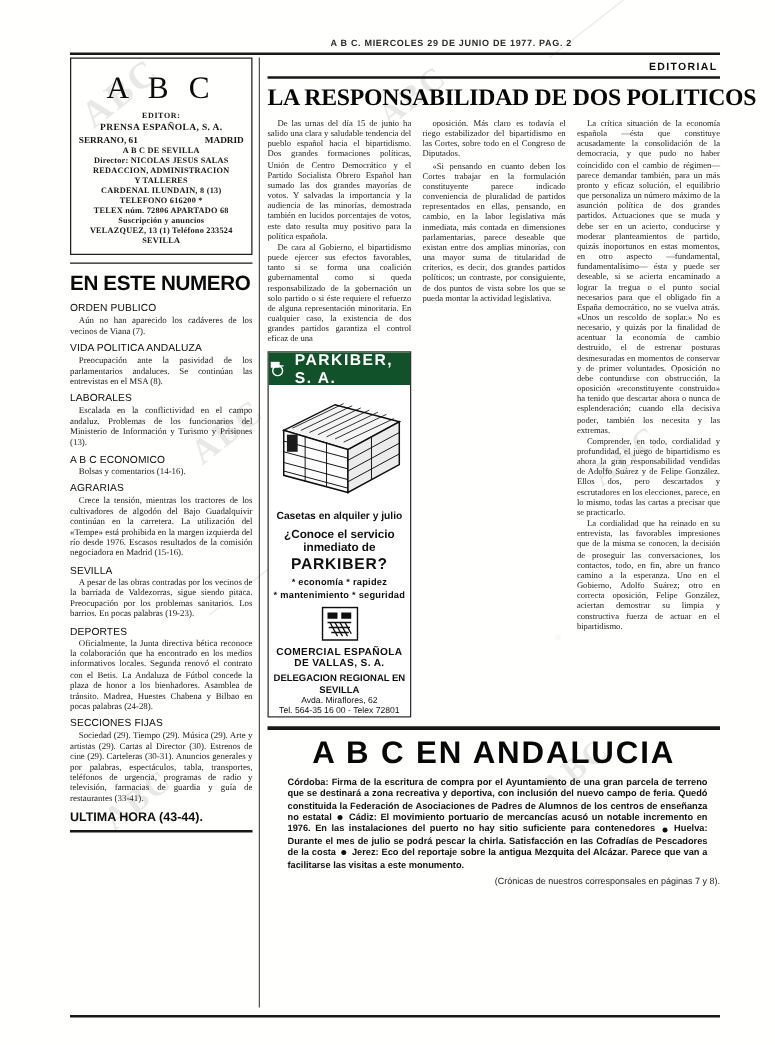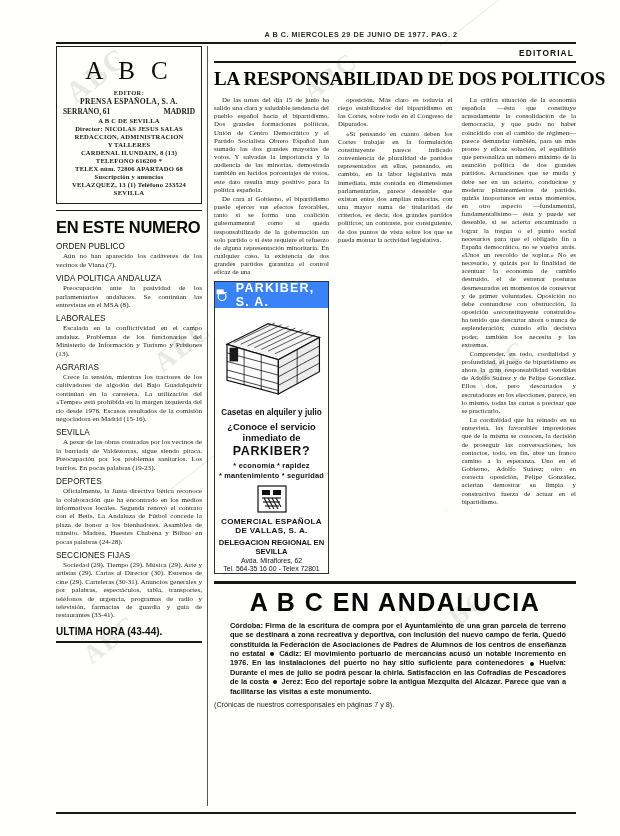--- a/index.html
+++ b/index.html
@@ -75,21 +75,21 @@
   .col{width:115px;}
   .col p{
     font-size:6.9px;line-height:8.15px;text-align:justify;margin:0 0 1px;
     text-indent:8px;color:#1b1b1b;
     -webkit-hyphens:auto;hyphens:auto;
   }
 
   
   .ad{border:1px solid #333;margin-top:5px;background:#fff;}
   .ad-banner{
-    background:#3b82f6;color:#fff;height:26px;display:flex;align-items:center;
+    background:#14532d;color:#fff;height:26px;display:flex;align-items:center;
     justify-content:flex-start;gap:5px;
   }
   .ad-banner .word{
     font-family:"Liberation Sans",sans-serif;font-weight:700;font-size:12.5px;
     letter-spacing:1.2px;
   }
   .kiosk{height:96px;display:flex;align-items:center;justify-content:center;padding-top:2px;}
   .ad-l1{font-family:"Liberation Sans",sans-serif;font-weight:700;font-size:8.2px;text-align:center;margin:2px 0 4px;}
   .ad-l2{font-family:"Liberation Sans",sans-serif;font-weight:700;font-size:9.4px;text-align:center;margin:0;}
   .ad-l3{font-family:"Liberation Sans",sans-serif;font-weight:700;font-size:12.5px;text-align:center;letter-spacing:.6px;margin:1px 0 3px;}
@@ -104,21 +104,21 @@
   .and-title{
     font-family:"Liberation Sans",sans-serif;font-weight:700;font-size:25px;
     letter-spacing:1.5px;text-align:center;margin:4px 0 4px;color:#0a0a0a;
     white-space:nowrap;
   }
   .and-body{
     font-family:"Liberation Sans",sans-serif;font-size:7.4px;line-height:9.4px;
     text-align:justify;margin:0 10px 0 16px;color:#131313;font-weight:600;
   }
   .and-credit{
-    font-family:"Liberation Sans",sans-serif;font-size:7.2px;text-align:left;
+    font-family:"Liberation Sans",sans-serif;font-size:7.2px;text-align:right;
     margin:4px 0 0;color:#222;
   }
   .sq{display:inline-block;width:4px;height:4px;background:#111;border-radius:50%;
       vertical-align:middle;margin:0 2px;}
 
   
   .wm{
     position:absolute;font-family:"Liberation Serif",serif;font-weight:700;
     color:rgba(120,120,120,.17);pointer-events:none;user-select:none;
     letter-spacing:2px;
@@ -180,20 +180,24 @@
     </div>
     <div>
       <div class="idx-h">VIDA POLITICA ANDALUZA</div>
       <div class="idx-p">Preocupación ante la pasividad de los parlamentarios andaluces. Se continúan las entrevistas en el MSA (8).</div>
     </div>
     <div>
       <div class="idx-h">LABORALES</div>
       <div class="idx-p">Escalada en la conflictividad en el campo andaluz. Problemas de los funcionarios del Ministerio de Información y Turismo y Prisiones (13).</div>
     </div>
     <div>
+      <div class="idx-h">A B C ECONOMICO</div>
+      <div class="idx-p">Bolsas y comentarios (14-16).</div>
+    </div>
+    <div>
       <div class="idx-h">AGRARIAS</div>
       <div class="idx-p">Crece la tensión, mientras los tractores de los cultivadores de algodón del Bajo Guadalquivir continúan en la carretera. La utilización del «Tempe» está prohibida en la margen izquierda del río desde 1976. Escasos resultados de la comisión negociadora en Madrid (15-16).</div>
     </div>
     <div>
       <div class="idx-h">SEVILLA</div>
       <div class="idx-p">A pesar de las obras contradas por los vecinos de la barriada de Valdezorras, sigue siendo pitaca. Preocupación por los problemas sanitarios. Los barrios. En pocas palabras (19-23).</div>
     </div>
     <div>
       <div class="idx-h">DEPORTES</div>
       <div class="idx-p">Oficialmente, la Junta directiva bética reconoce la colaboración que ha encontrado en los medios informativos locales. Segunda renovó el contrato con el Betis. La Andaluza de Fútbol concede la plaza de honor a los bienhadores. Asamblea de tránsito. Madrea, Huestes Chabena y Bilbao en pocas palabras (24-28).</div>

